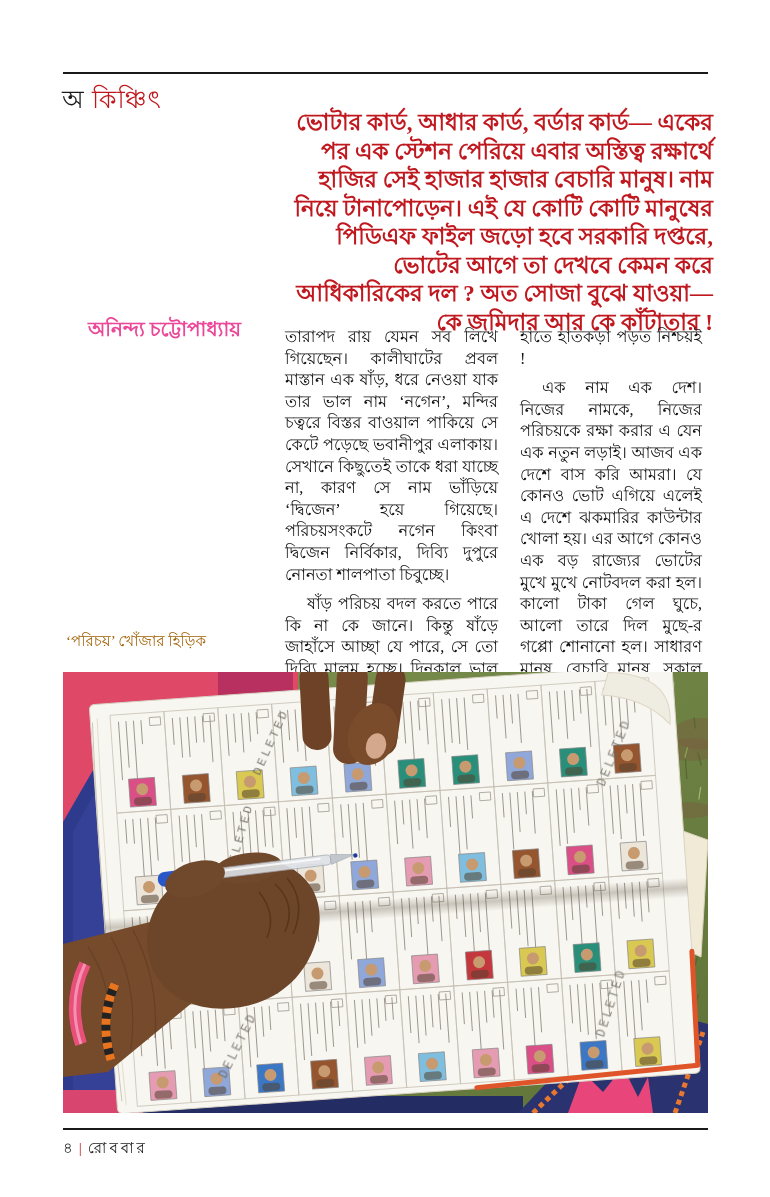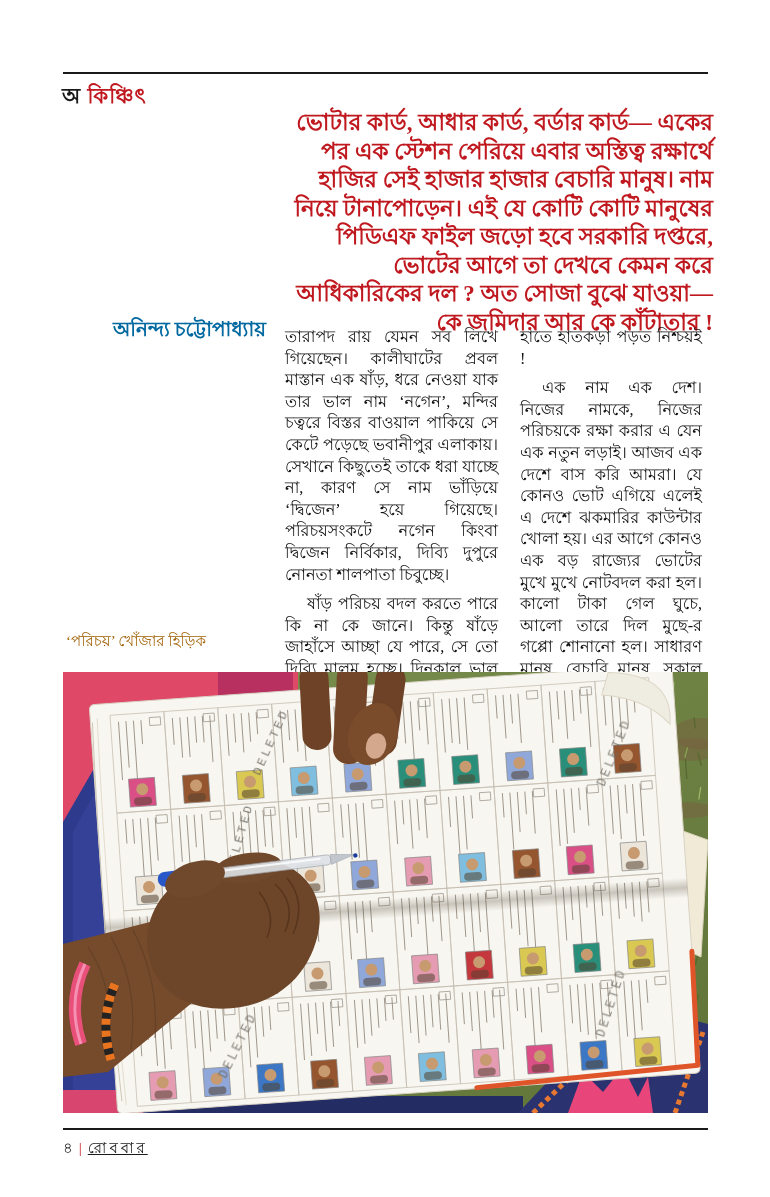--- a/index.html
+++ b/index.html
@@ -1,37 +1,37 @@
 <!DOCTYPE html>
 <html><head>
 <meta charset="utf-8">
 <style>
   html,body{margin:0;padding:0;background:#ffffff;}
   body{width:770px;height:1197px;position:relative;overflow:hidden;
        font-family:"Liberation Serif","DejaVu Serif",serif;color:#1a1a1a;}
   .abs{position:absolute;}
   .rule{background:#1a1a1a;height:2px;}
   #top-rule{left:63px;top:72px;width:645px;}
-  #section-header{left:62px;top:80px;font-size:21px;font-weight:bold;letter-spacing:1px;}
+  #section-header{left:62px;top:80px;font-size:25px;font-weight:normal;letter-spacing:1px;}
   #section-header .red{color:#c0181f;}
   #standfirst{left:277px;top:109px;width:436px;font-size:23px;line-height:28.5px;
               font-weight:bold;color:#c0181f;text-align:right;}
-  #author{left:63px;top:314px;width:203px;text-align:right;font-size:20px;
-          font-weight:bold;color:#0369a1;}
+  #author{left:63px;top:314px;width:203px;text-align:center;font-size:20px;
+          font-weight:bold;color:#ec4899;}
   .bodycol{font-size:16.2px;line-height:21.6px;text-align:justify;color:#111;}
   #col1{left:277px;top:319px;width:229px;}
   #col2{left:512px;top:319px;width:198px;}
   .bodycol p{margin:8px;}
   .bodycol p.indent{text-indent:22px;}
   #caption{left:66px;top:629px;font-size:15px;color:#a16207;}
   #photo-wrap{left:63px;top:672px;width:645px;height:441px;}
   #footer-rule{left:63px;top:1128px;width:645px;}
   #footer{left:63px;top:1136px;font-size:15px;color:#1a1a1a;}
   #footer .sep{color:#c0181f;padding:0 6px;}
-  #footer .mag{letter-spacing:3px;text-decoration:underline;}
+  #footer .mag{letter-spacing:3px;}
 </style>
 </head>
 <body>
 
 <div class="abs rule" id="top-rule"></div>
 
 <div class="abs" id="section-header">
   <span>অ</span>
   <span class="red">কিঞ্চিৎ</span>
 </div>

